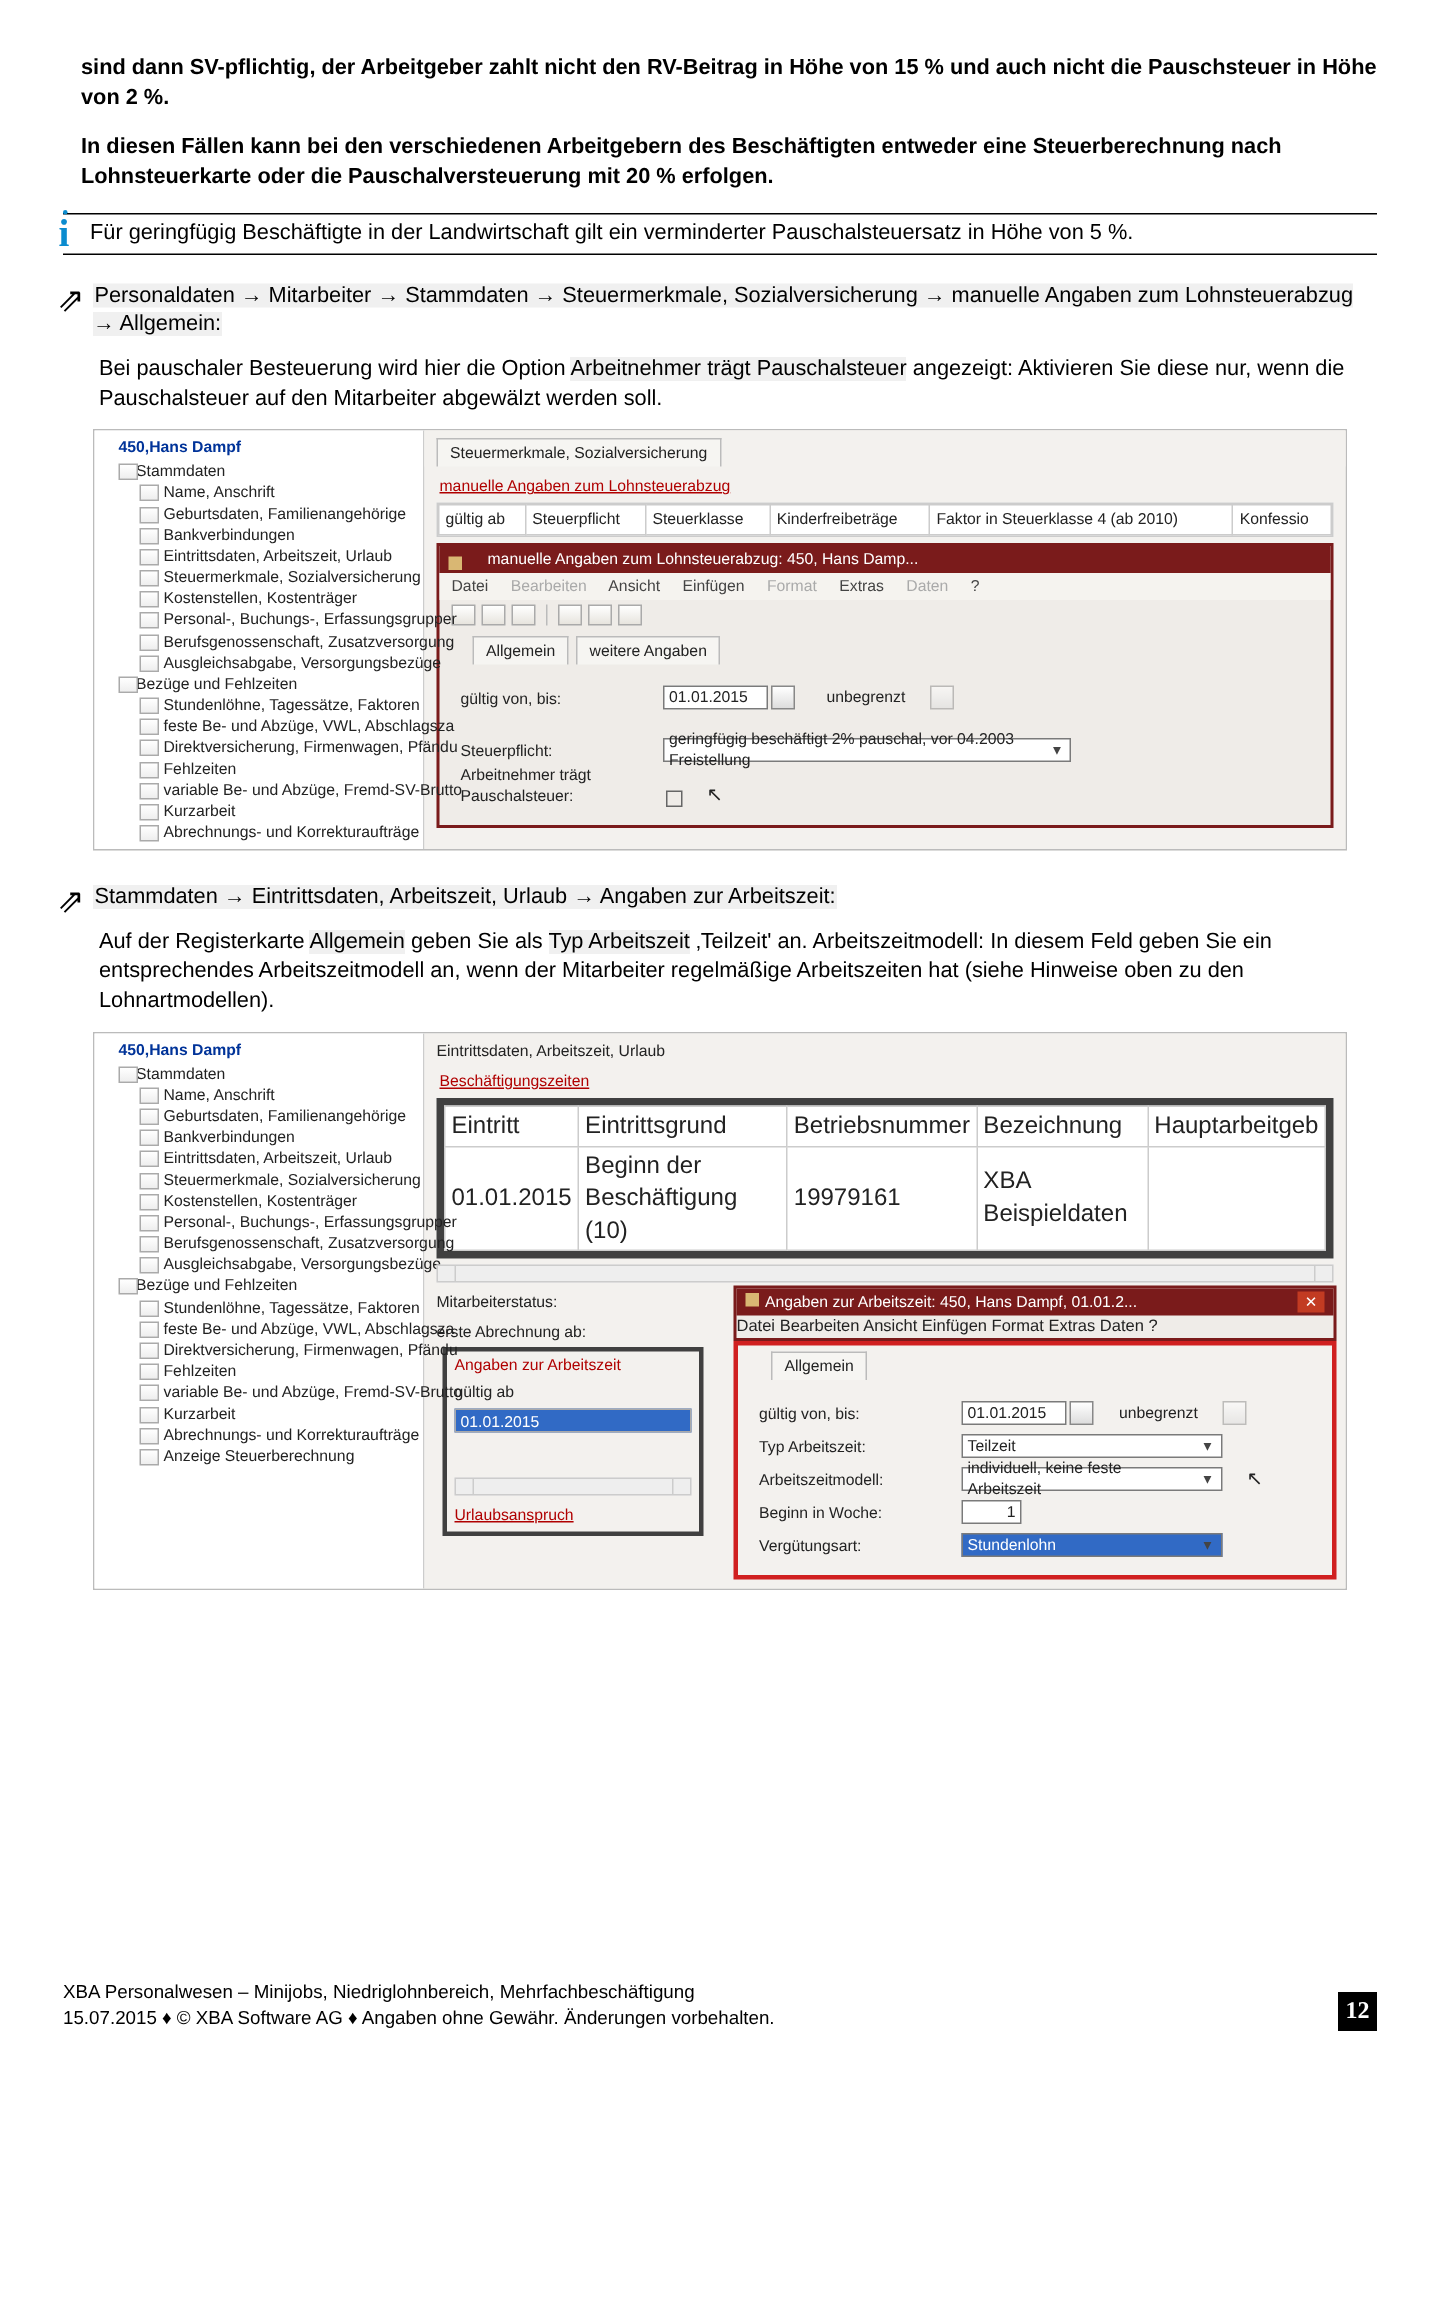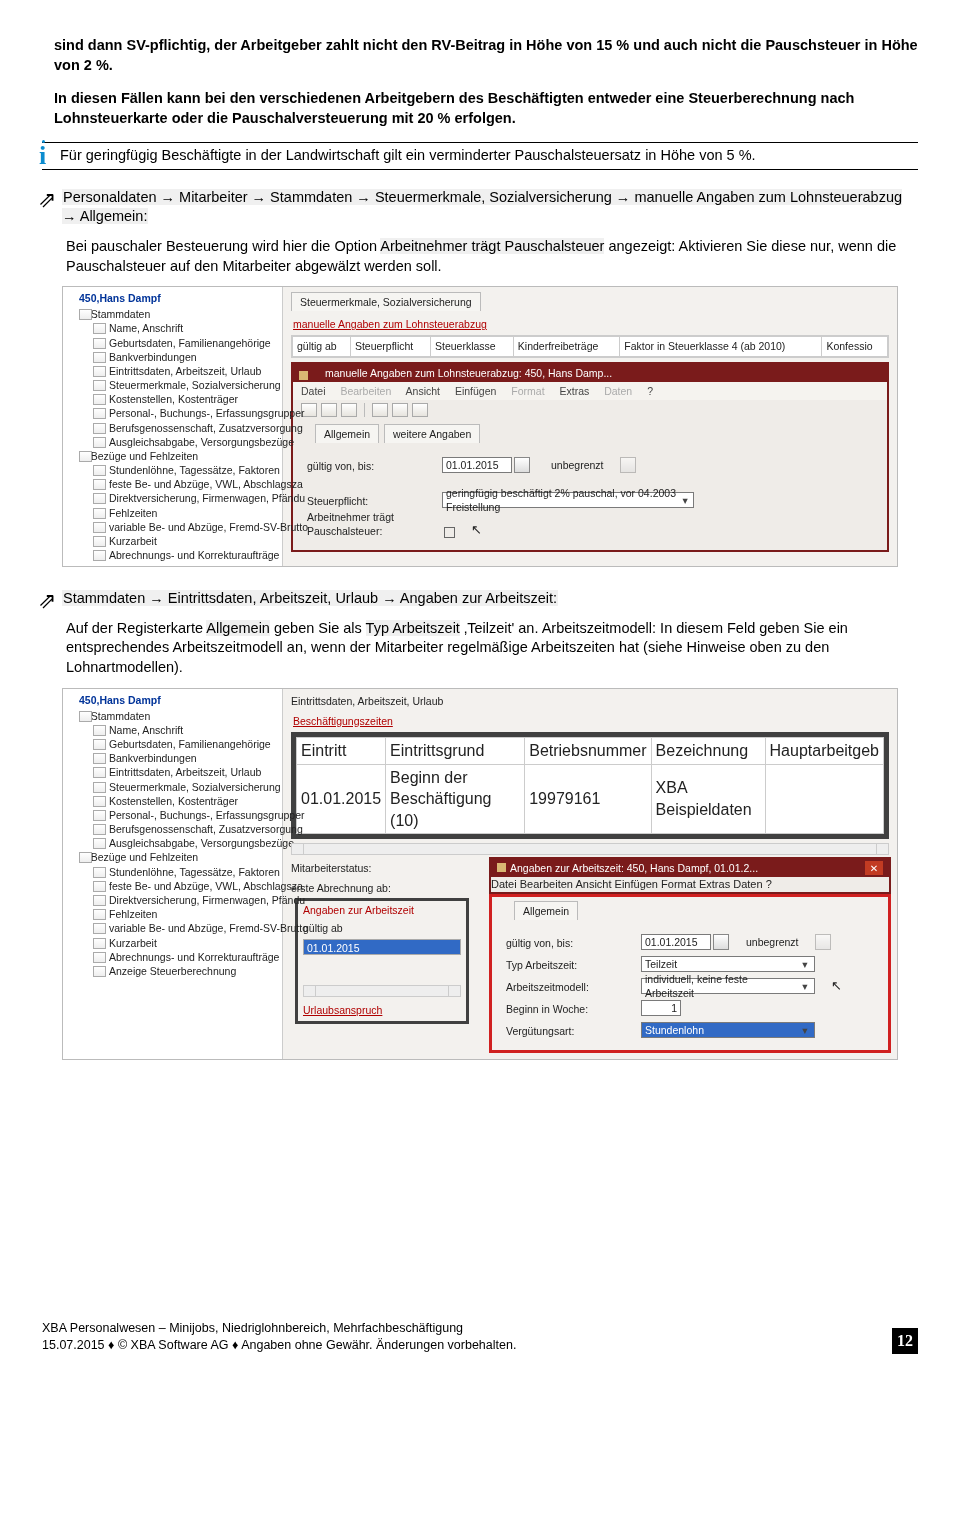--- a/index.html
+++ b/index.html
@@ -126,21 +126,21 @@
   .modalwin2 .titlebar { background:#7a1b1b; color:#fff; padding:2px 6px; font-size:10.5px; display:flex; align-items:center; justify-content:space-between;}
   .modalwin2 .titlebar .x { width:18px; height:14px; background:#c23b22; color:#fff; display:flex; align-items:center; justify-content:center; font-size:10px;}
   .redborderform { border:3px solid #d02020; margin:0 6px 6px 6px; padding:0; }
   .footer { margin-top:260px; display:flex; justify-content:space-between; align-items:flex-end; font-size:12.5px; }
   .footer .left { line-height:1.35; }
   .footer .pg {
     width:26px; height:26px; background:#000; color:#fff;
     display:flex; align-items:center; justify-content:center; font-weight:bold;
     font-family:"Times New Roman",serif; font-size:16px;
   }
-  .sel.wide{ width:252px;margin-top:17px; }
+  .sel.wide{ width:272px;margin-top:17px; }
   .sel.mid{ width:174px; }
 </style>
 </head>
 <body>
 
 <p class="para">sind dann SV-pflichtig, der Arbeitgeber zahlt nicht den RV-Beitrag in Höhe von 15 % und auch nicht die Pauschsteuer in Höhe von 2 %.</p>
 <p class="para">In diesen Fällen kann bei den verschiedenen Arbeitgebern des Beschäftigten entweder eine Steuerberechnung nach Lohnsteuerkarte oder die Pauschalversteuerung mit 20 % erfolgen.</p>
 
 <div class="info-block">
   <span class="i-ico">i</span>

